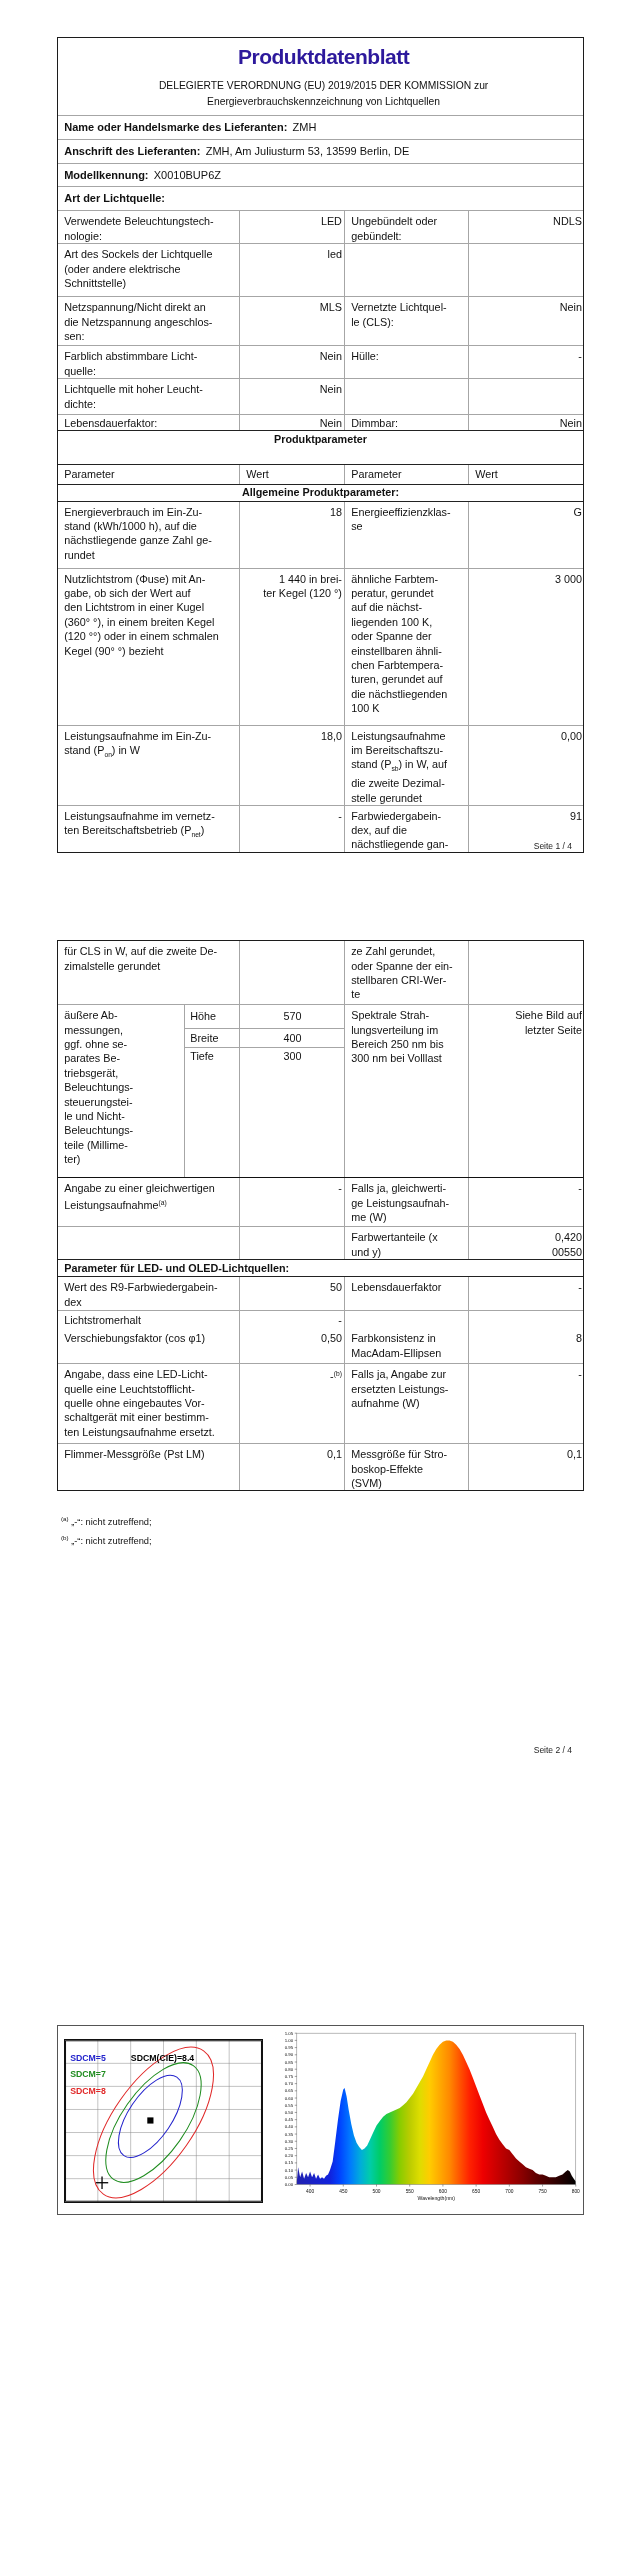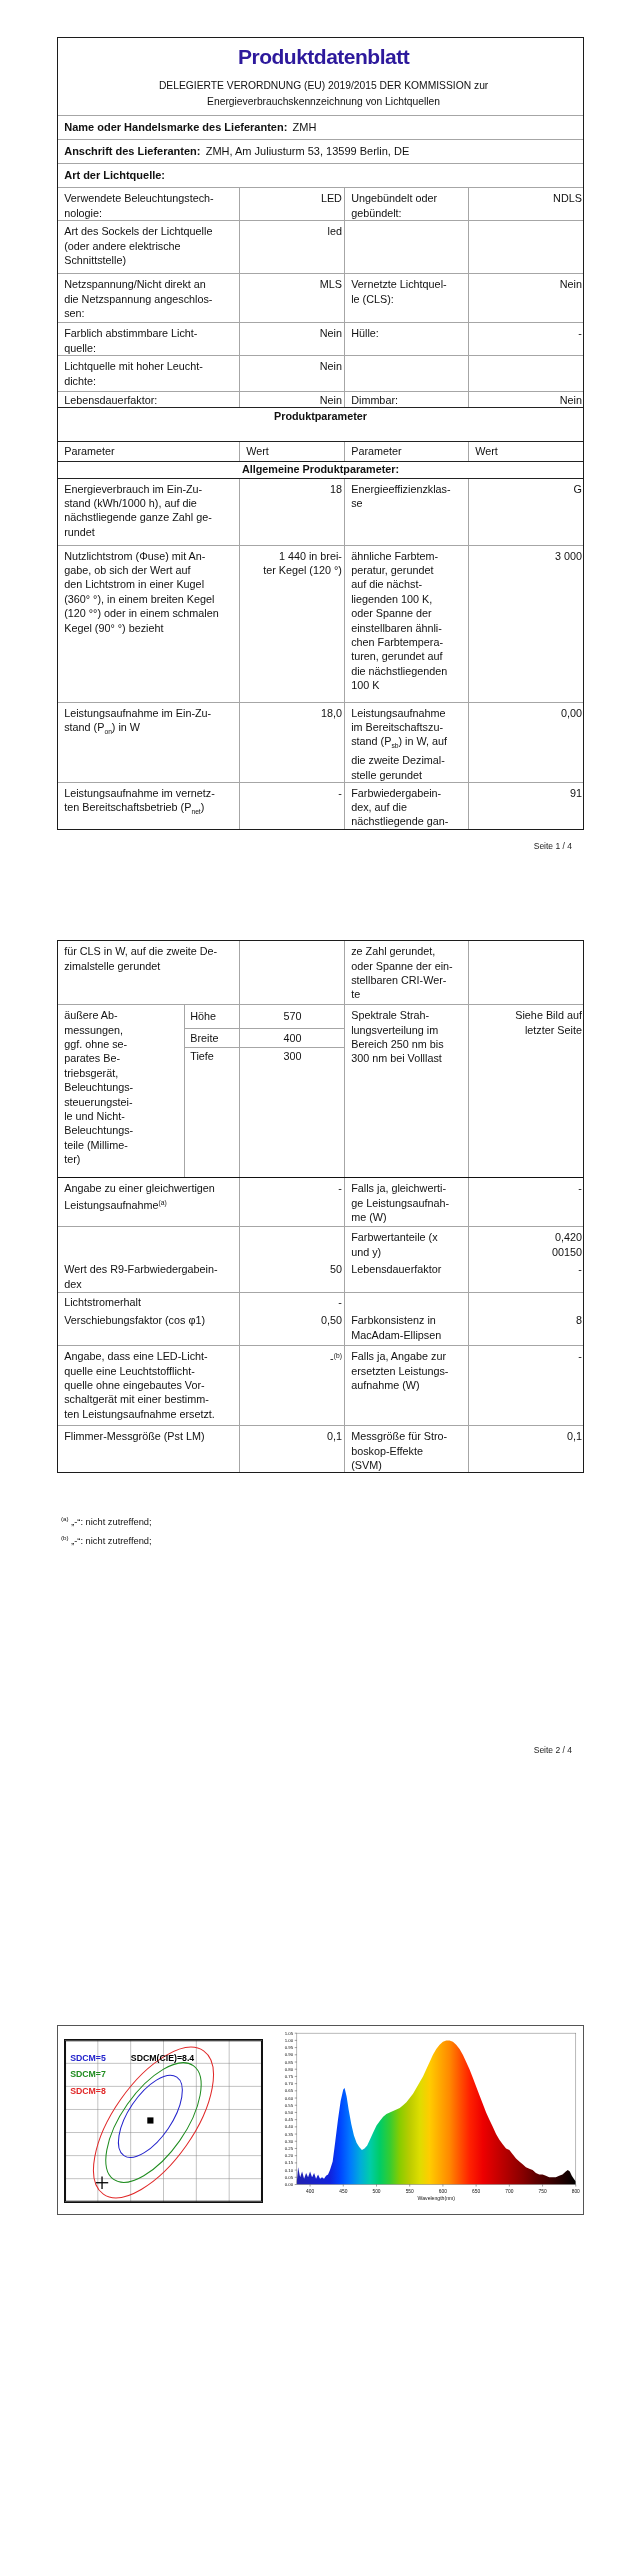--- a/index.html
+++ b/index.html
@@ -47,20 +47,23 @@
     <h1 style="color:#2d199c">Produktdatenblatt</h1>
     <p>DELEGIERTE VERORDNUNG (EU) 2019/2015 DER KOMMISSION zur</p>
     <p>Energieverbrauchskennzeichnung von Lichtquellen</p>
   </div>
   <div class="irow" style="height:24px">
     <span class="lbl">Name oder Handelsmarke des Lieferanten:</span><span class="val">ZMH</span>
   </div>
   <div class="irow" style="height:24px">
     <span class="lbl">Anschrift des Lieferanten:</span><span class="val">ZMH, Am Juliusturm 53, 13599 Berlin, DE</span>
   </div>
+  <div class="irow" style="height:23px">
+    <span class="lbl">Modellkennung:</span><span class="val">X0010BUP6Z</span>
+  </div>
   <div class="irow" style="height:24px">
     <span class="lbl">Art der Lichtquelle:</span><span class="val"></span>
   </div>
 
   <div class="row" style="height:33px">
     <div class="c first">Verwendete Beleuchtungstech-
 nologie:</div>
     <div class="c ctr">LED</div>
     <div class="c">Ungebündelt oder
 gebündelt:</div>
@@ -220,22 +223,23 @@
 ge Leistungsaufnah-
 me (W)</div>
     <div class="c ctr">-</div>
   </div>
   <div class="row" style="height:33px">
     <div class="c first"></div>
     <div class="c ctr"></div>
     <div class="c">Farbwertanteile (x
 und y)</div>
     <div class="c ctr">0,420
-00150</div>
-  </div>
+00550</div>
+  </div>
+  <div class="bandrow leftal" style="height:18px">Parameter für LED- und OLED-Lichtquellen:</div>
   <div class="row nt" style="height:33px">
     <div class="c first">Wert des R9-Farbwiedergabein-
 dex</div>
     <div class="c ctr">50</div>
     <div class="c">Lebensdauerfaktor</div>
     <div class="c ctr">-</div>
   </div>
   <div class="row" style="height:18px">
     <div class="c first" style="padding-top:1.5px">Lichtstromerhalt</div>
     <div class="c ctr" style="padding-top:1.5px">-</div>

